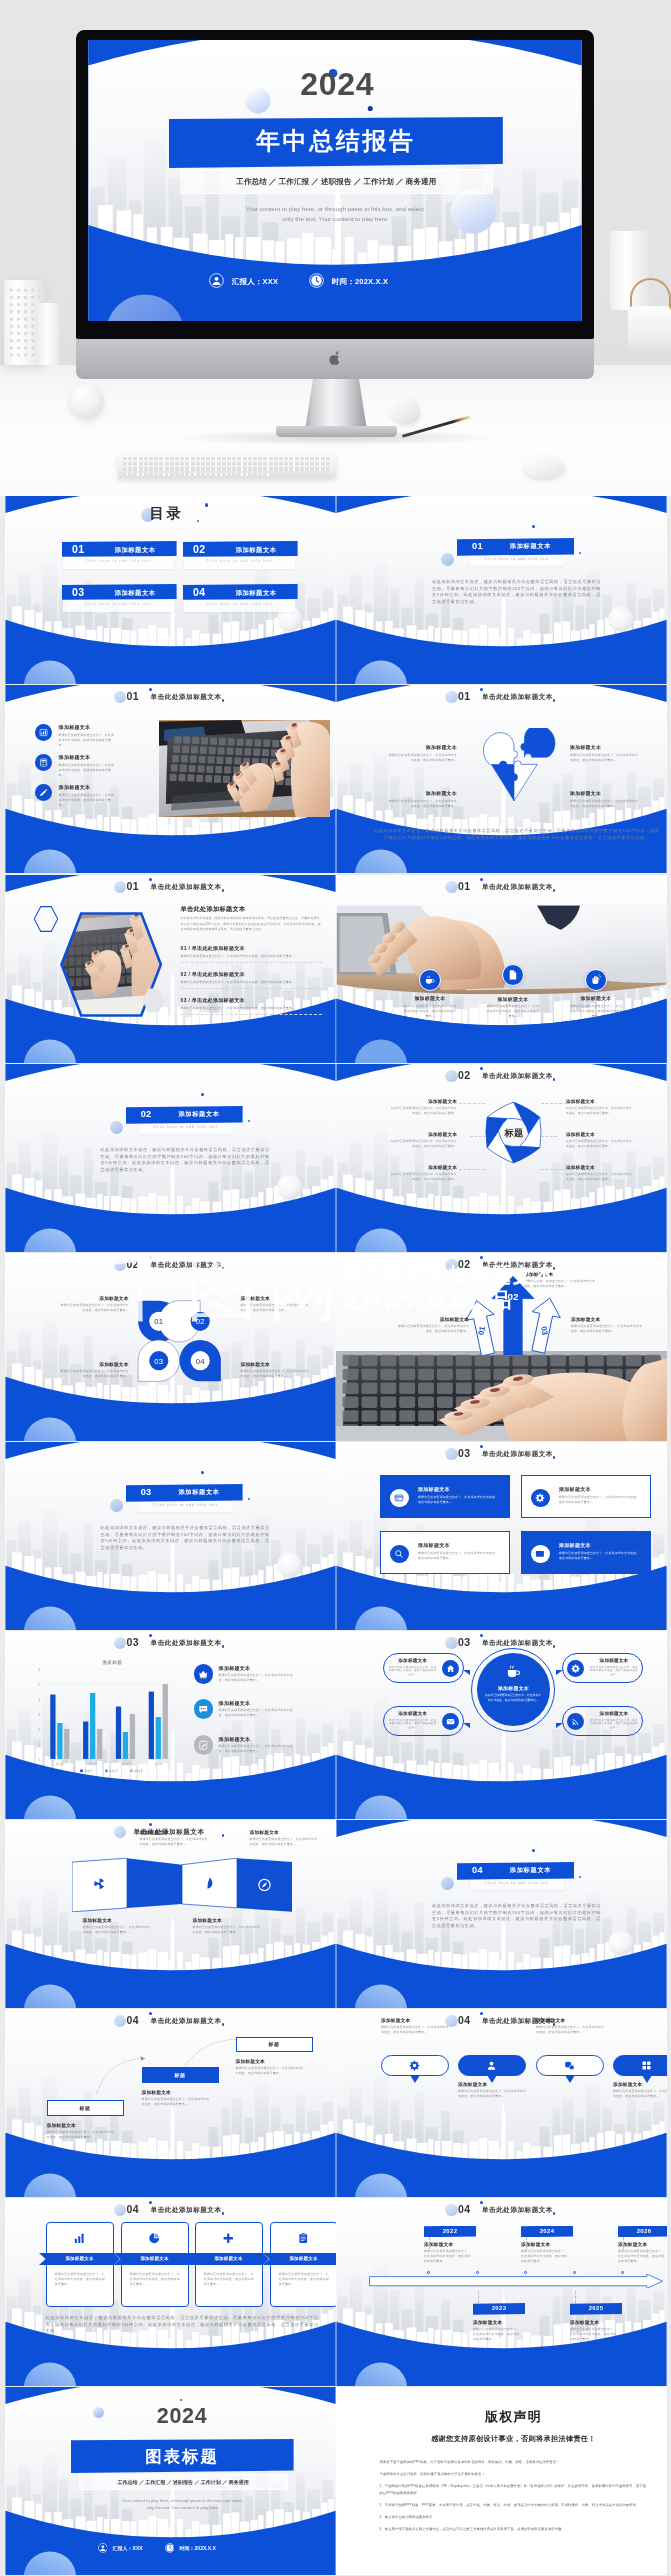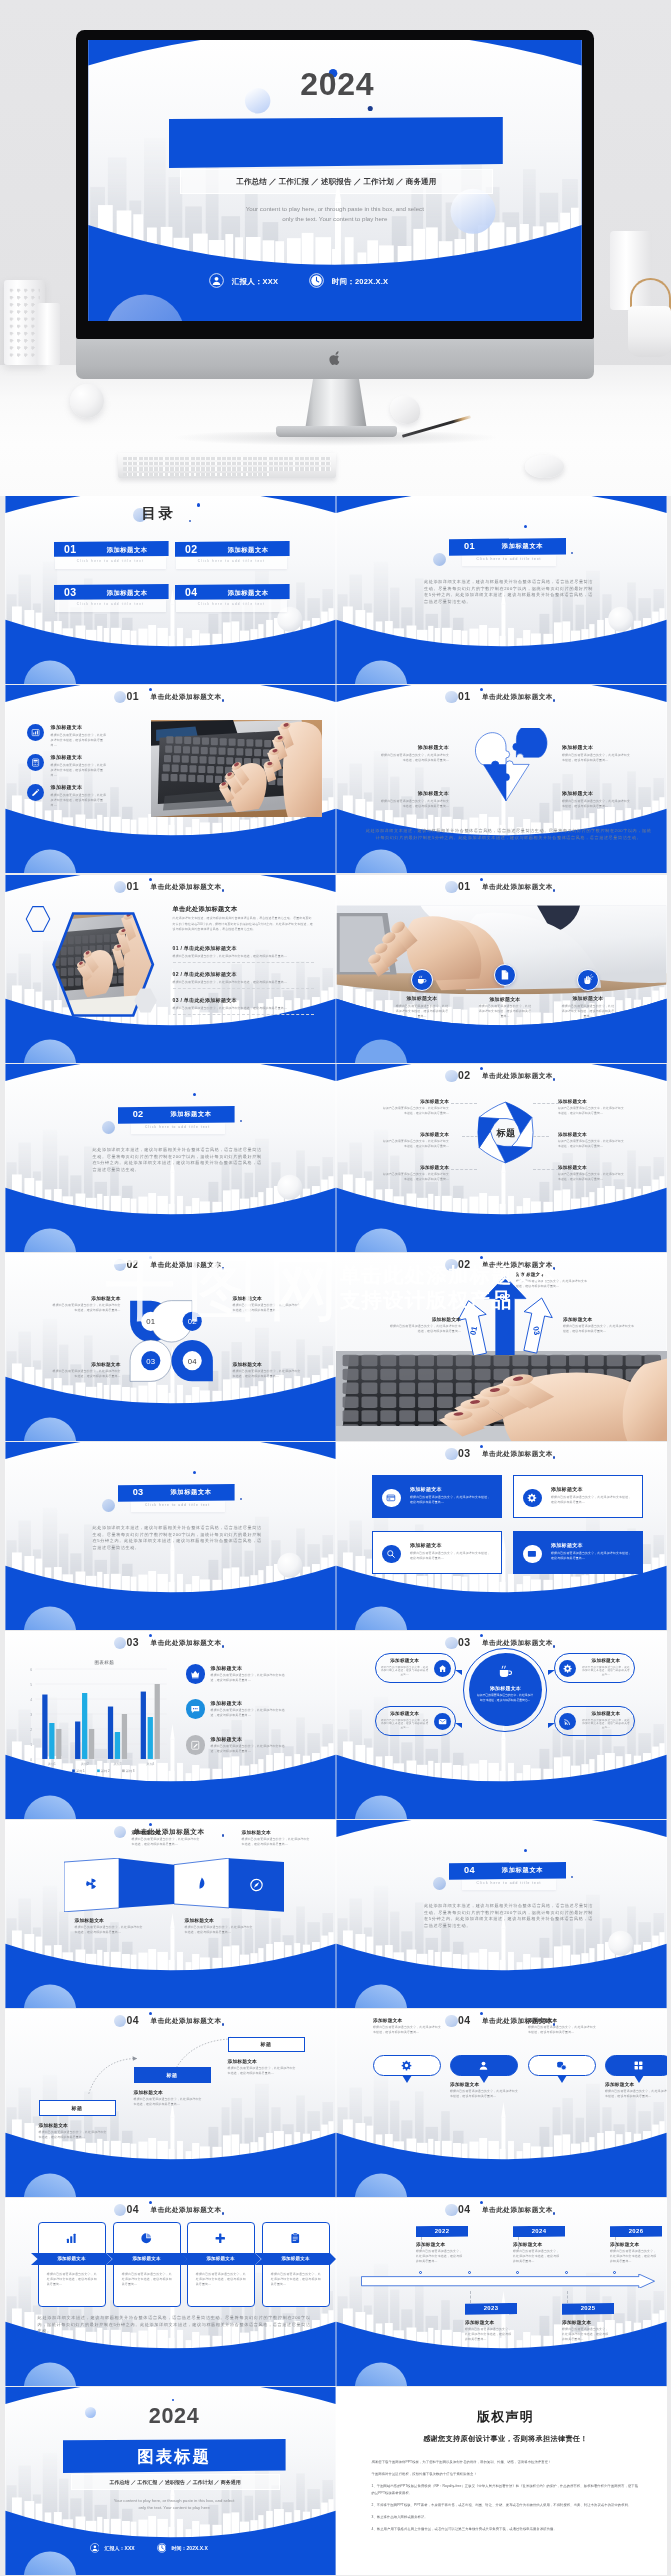--- a/index.html
+++ b/index.html
@@ -61,21 +61,21 @@
   .thandle{position:absolute;left:630px;top:278px;width:41px;height:33px;background:transparent;
         border:2.6px solid #c79c66;border-bottom:none;border-radius:20.3px 20.3px 0 0}
   .crumple{position:absolute;left:390px;top:396px;width:30px;height:27.5px;
         border-radius:48% 58% 42% 62%;
         background:linear-gradient(140deg,#ffffff 0%,#f0f0f1 52%,#dcdcde 100%);
         box-shadow:0 2.6px 4.6px rgba(150,152,158,.2)}
 
   
   .slide{position:absolute;width:331px;height:188px;overflow:hidden;background:#fff}
   .svgfull{position:absolute;left:0;top:0;width:331px;height:188px;display:block}
-  .lay{position:absolute;left:4px;top:0;width:331px;height:188px}
+  .lay{position:absolute;left:12px;top:0;width:331px;height:188px}
   .body-txt{font-size:4.1px;line-height:6.7px;color:#7d8085;letter-spacing:0.6px;text-align:justify}
   .small-txt{font-size:2.9px;line-height:5px;color:#8d8f94;letter-spacing:0.2px}
 
   
   .wm{position:absolute;pointer-events:none;font-weight:normal;white-space:nowrap;
       -webkit-text-stroke:0;opacity:.9}
   .wm2{position:absolute;pointer-events:none;color:#ffffff;font-weight:bold;
       white-space:nowrap;font-size:20.3px;line-height:23.6px;letter-spacing:1.3px}
 </style>
 </head>
@@ -213,20 +213,21 @@
         <circle cx="58" cy="300" r="40" fill="url(#cvBall2)" opacity=".55"></circle>
         <circle cx="173" cy="62" r="13" fill="url(#cvBall)" opacity=".95"></circle>
         <circle cx="250" cy="34" r="4.4" fill="#1050d8"></circle>
         <circle cx="288" cy="70" r="2.6" fill="#1c3d8f"></circle>
       </svg>
 
       <div style="position:absolute;left:0;top:0;width:494px;height:281px">
         <div style="position:absolute;left:151px;top:25px;width:197px;text-align:center;font-size:32px;font-weight:bold;color:#4b4b4d;letter-spacing:0.7px;line-height:38px">2024</div>
         <div style="position:absolute;left:81px;top:77px;width:334px;height:51px;background:#0c50d8;
                  clip-path:polygon(0 2px,100% 0,100% 47px,0 51px)"></div>
+        <div style="position:absolute;left:81px;top:84px;width:334px;text-align:center;font-size:24px;font-weight:bold;color:#fff;letter-spacing:2.6px;line-height:34px">年中总结报告</div>
         <div style="position:absolute;left:92px;top:129px;width:313px;height:25px;background:rgba(255,255,255,.60);border:0.7px solid rgba(255,255,255,.92)"></div>
         <div style="position:absolute;left:92px;top:129px;width:313px;height:25px;line-height:25px;text-align:center;font-size:7.5px;font-weight:bold;color:#3b3b3d;letter-spacing:0.1px">工作总结 ／ 工作汇报 ／ 述职报告 ／ 工作计划 ／ 商务通用</div>
         <div style="position:absolute;left:83px;top:165px;width:328px;text-align:center;font-size:6.2px;color:#8d8f93">Your content to play here, or through paste in this box, and select</div>
         <div style="position:absolute;left:83px;top:175px;width:328px;text-align:center;font-size:6.2px;color:#8d8f93">only the text. Your content to play here</div>
         <svg style="position:absolute;left:121px;top:233px" width="15" height="15" viewBox="0 0 24 24">
           <circle cx="12" cy="12" r="11" fill="none" stroke="#fff" stroke-width="1.3"></circle>
           <circle cx="12" cy="9.3" r="3.1" fill="#fff"></circle>
           <path d="M5.8 19.3c.6-3.5 3.2-5.3 6.2-5.3s5.6 1.8 6.2 5.3z" fill="#fff"></path>
         </svg>
         <div style="position:absolute;left:144px;top:237px;font-size:7.5px;font-weight:bold;color:#fff;letter-spacing:0.2px">汇报人：XXX</div>

